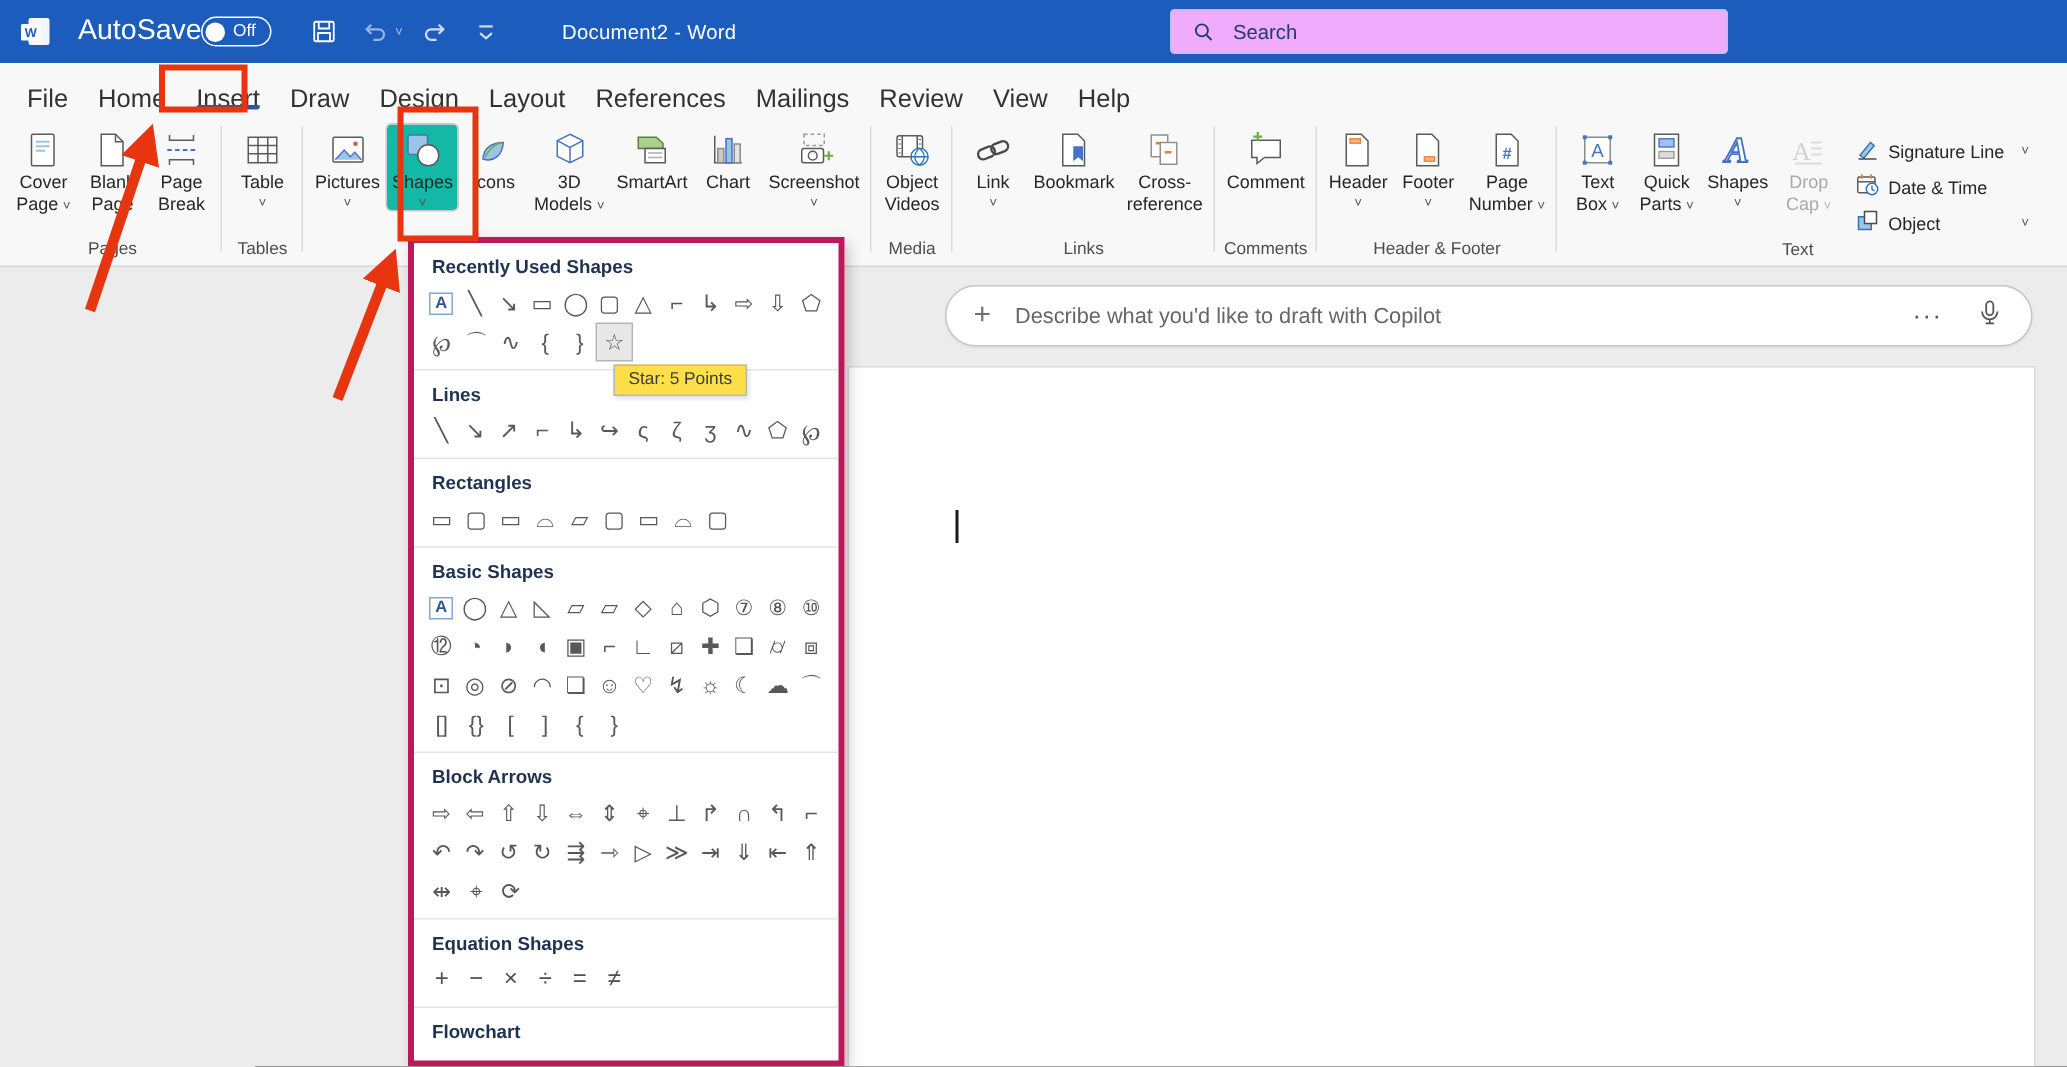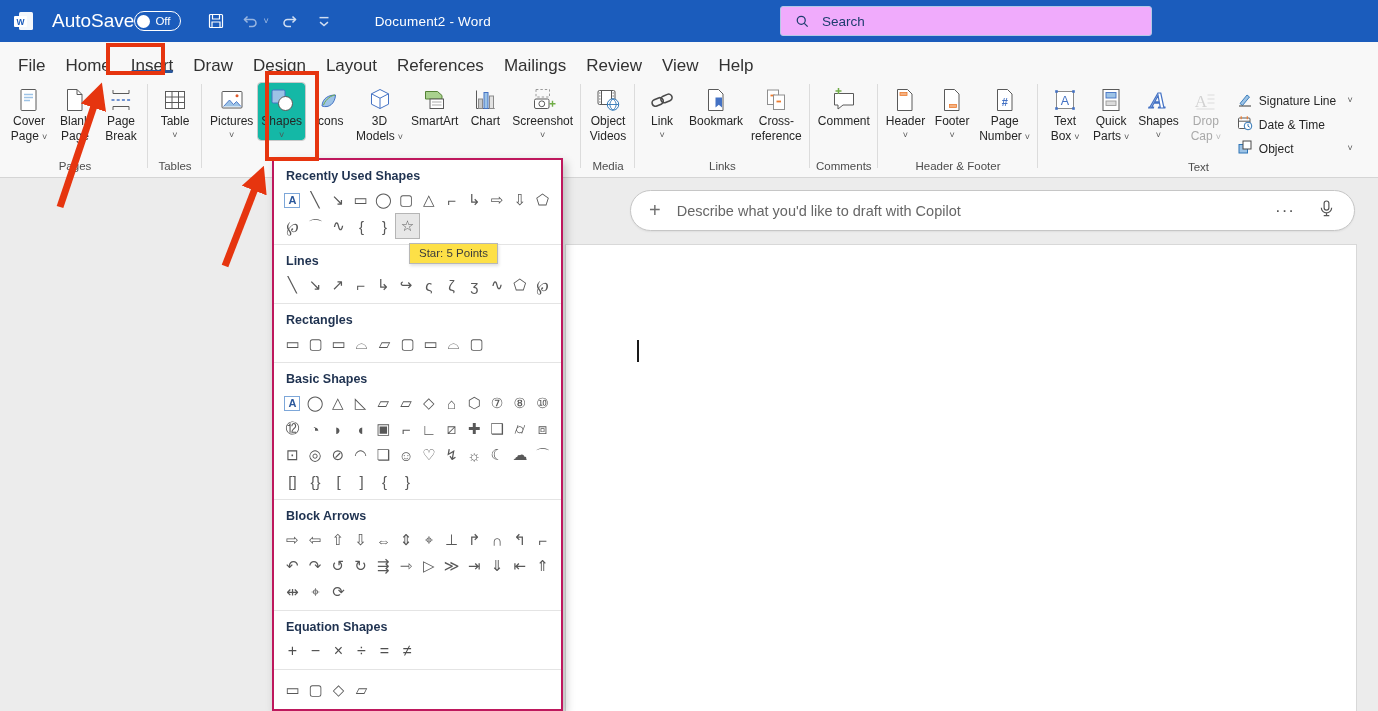--- a/index.html
+++ b/index.html
@@ -63,21 +63,21 @@
     padding:0 18px; box-shadow:0 1px 2px rgba(0,0,0,.06); }
   .cp-plus { font-size:20px; color:#707070; font-weight:300; margin-right:16px; }
   .cp-text { font-size:14.5px; color:#666; flex:1; }
   .cp-more { font-size:17px; color:#555; letter-spacing:1px; margin-right:22px; }
   .cp-mic svg { width:19px; height:19px; }
   .page { position:absolute; left:565px; top:66px; right:21px; bottom:0; background:#fff;
     border:1px solid #d8d8d8; border-bottom:none; }
   .cursor { position:absolute; left:71px; top:95px; width:1.5px; height:22px; background:#1a1a1a; }
   
   .shapes-menu { position:absolute; left:272px; top:158px; width:291px; height:553px; background:#fff;
-    border:2px solid #be185d; box-shadow:3px 4px 9px rgba(0,0,0,.22); z-index:20; overflow:hidden; }
+    border:4px solid #be185d; box-shadow:3px 4px 9px rgba(0,0,0,.22); z-index:20; overflow:hidden; }
   .smenu-section { padding:7px 0 5px; border-bottom:1px solid #e4e4e4; }
   .smenu-section:last-child { border-bottom:none; }
   .smenu-header { font-size:12.5px; font-weight:bold; color:#1f3250; padding:2px 12px 4px; }
   .srow { display:flex; padding:1px 7px; }
   .scell { width:23px; height:24px; display:flex; align-items:center; justify-content:center;
     font-size:15px; color:#585858; cursor:default; }
   .scell.sel { background:#e7e7e7; outline:1px solid #b5b5b5; }
   .scell.tb { font-size:11px; font-weight:bold; color:#2b579a; }
   .scell.tb i { font-style:normal; border:1px solid #7da7d9; padding:0 3px; line-height:13px; }
   .scell.num { font-size:14px; }
@@ -637,20 +637,21 @@
         <div class="srow">
           <span class="scell eq">+</span>
           <span class="scell eq">−</span>
           <span class="scell eq">×</span>
           <span class="scell eq">÷</span>
           <span class="scell eq">=</span>
           <span class="scell eq">≠</span>
         </div>
       </div>
       <div class="smenu-section">
+        <div class="smenu-header">Flowchart</div>
         <div class="srow">
           <span class="scell">▭</span>
           <span class="scell">▢</span>
           <span class="scell">◇</span>
           <span class="scell">▱</span>
         </div>
       </div>
     </div>
 
   <div class="s-tooltip">Star: 5 Points</div>

